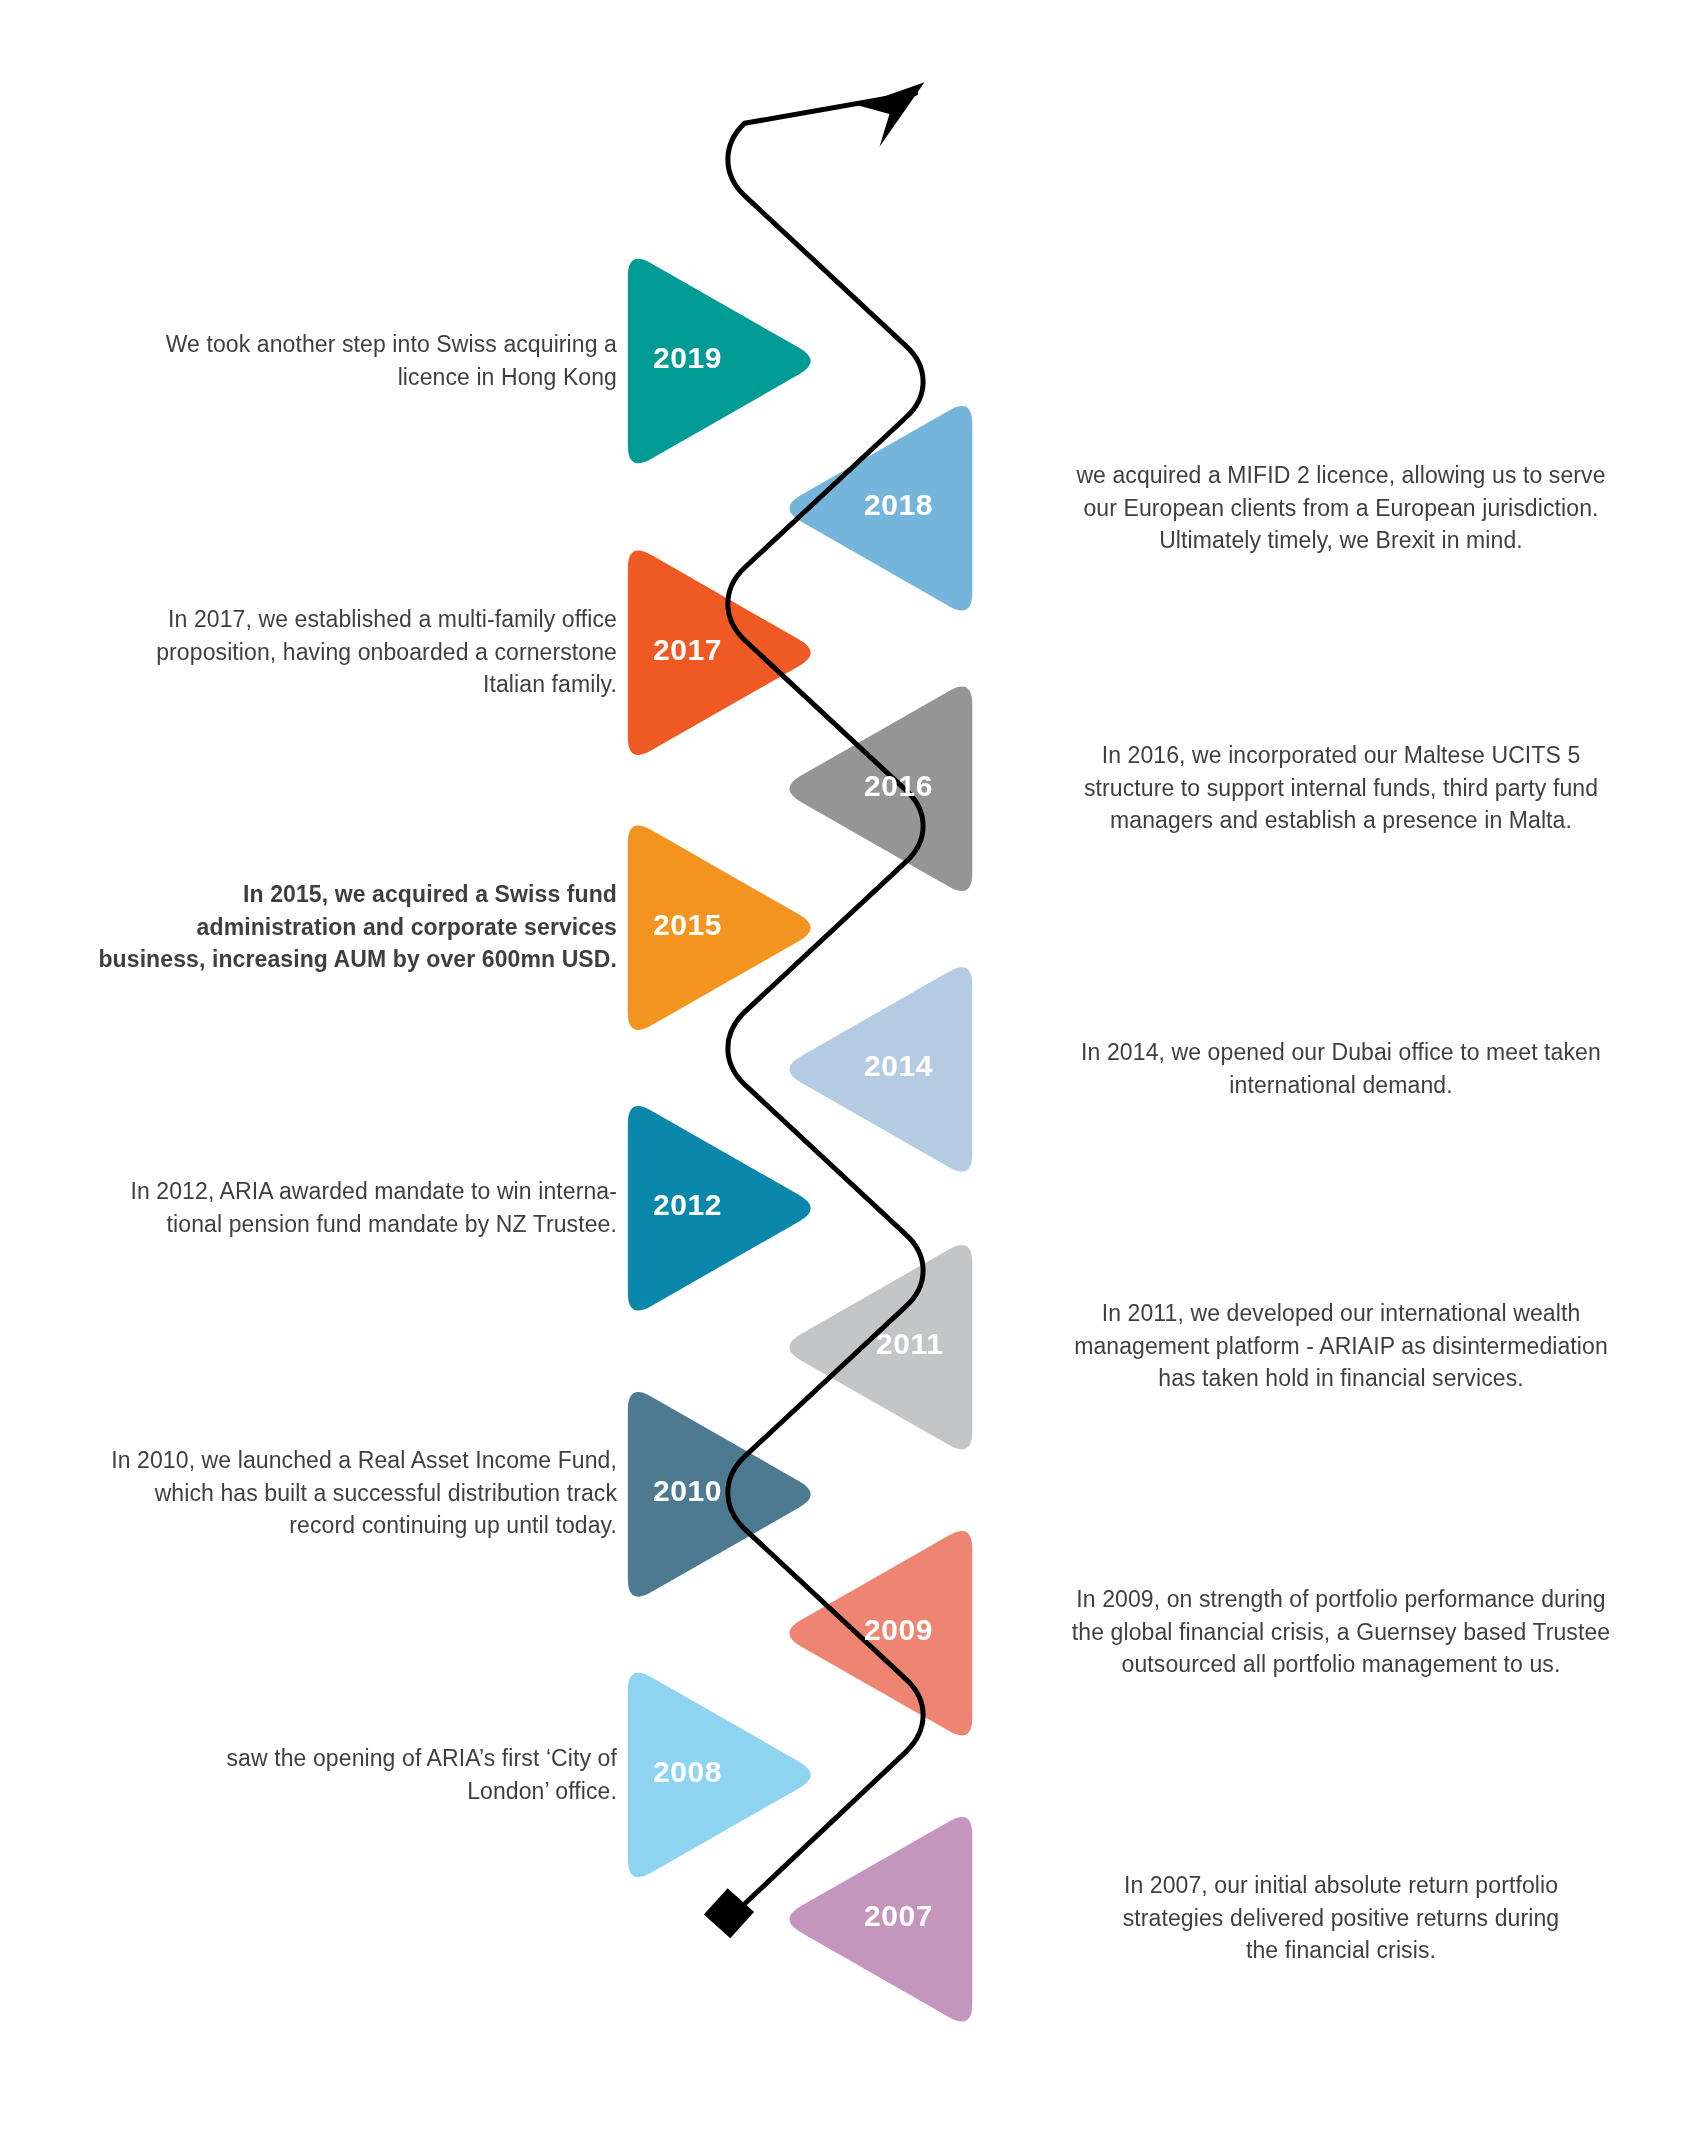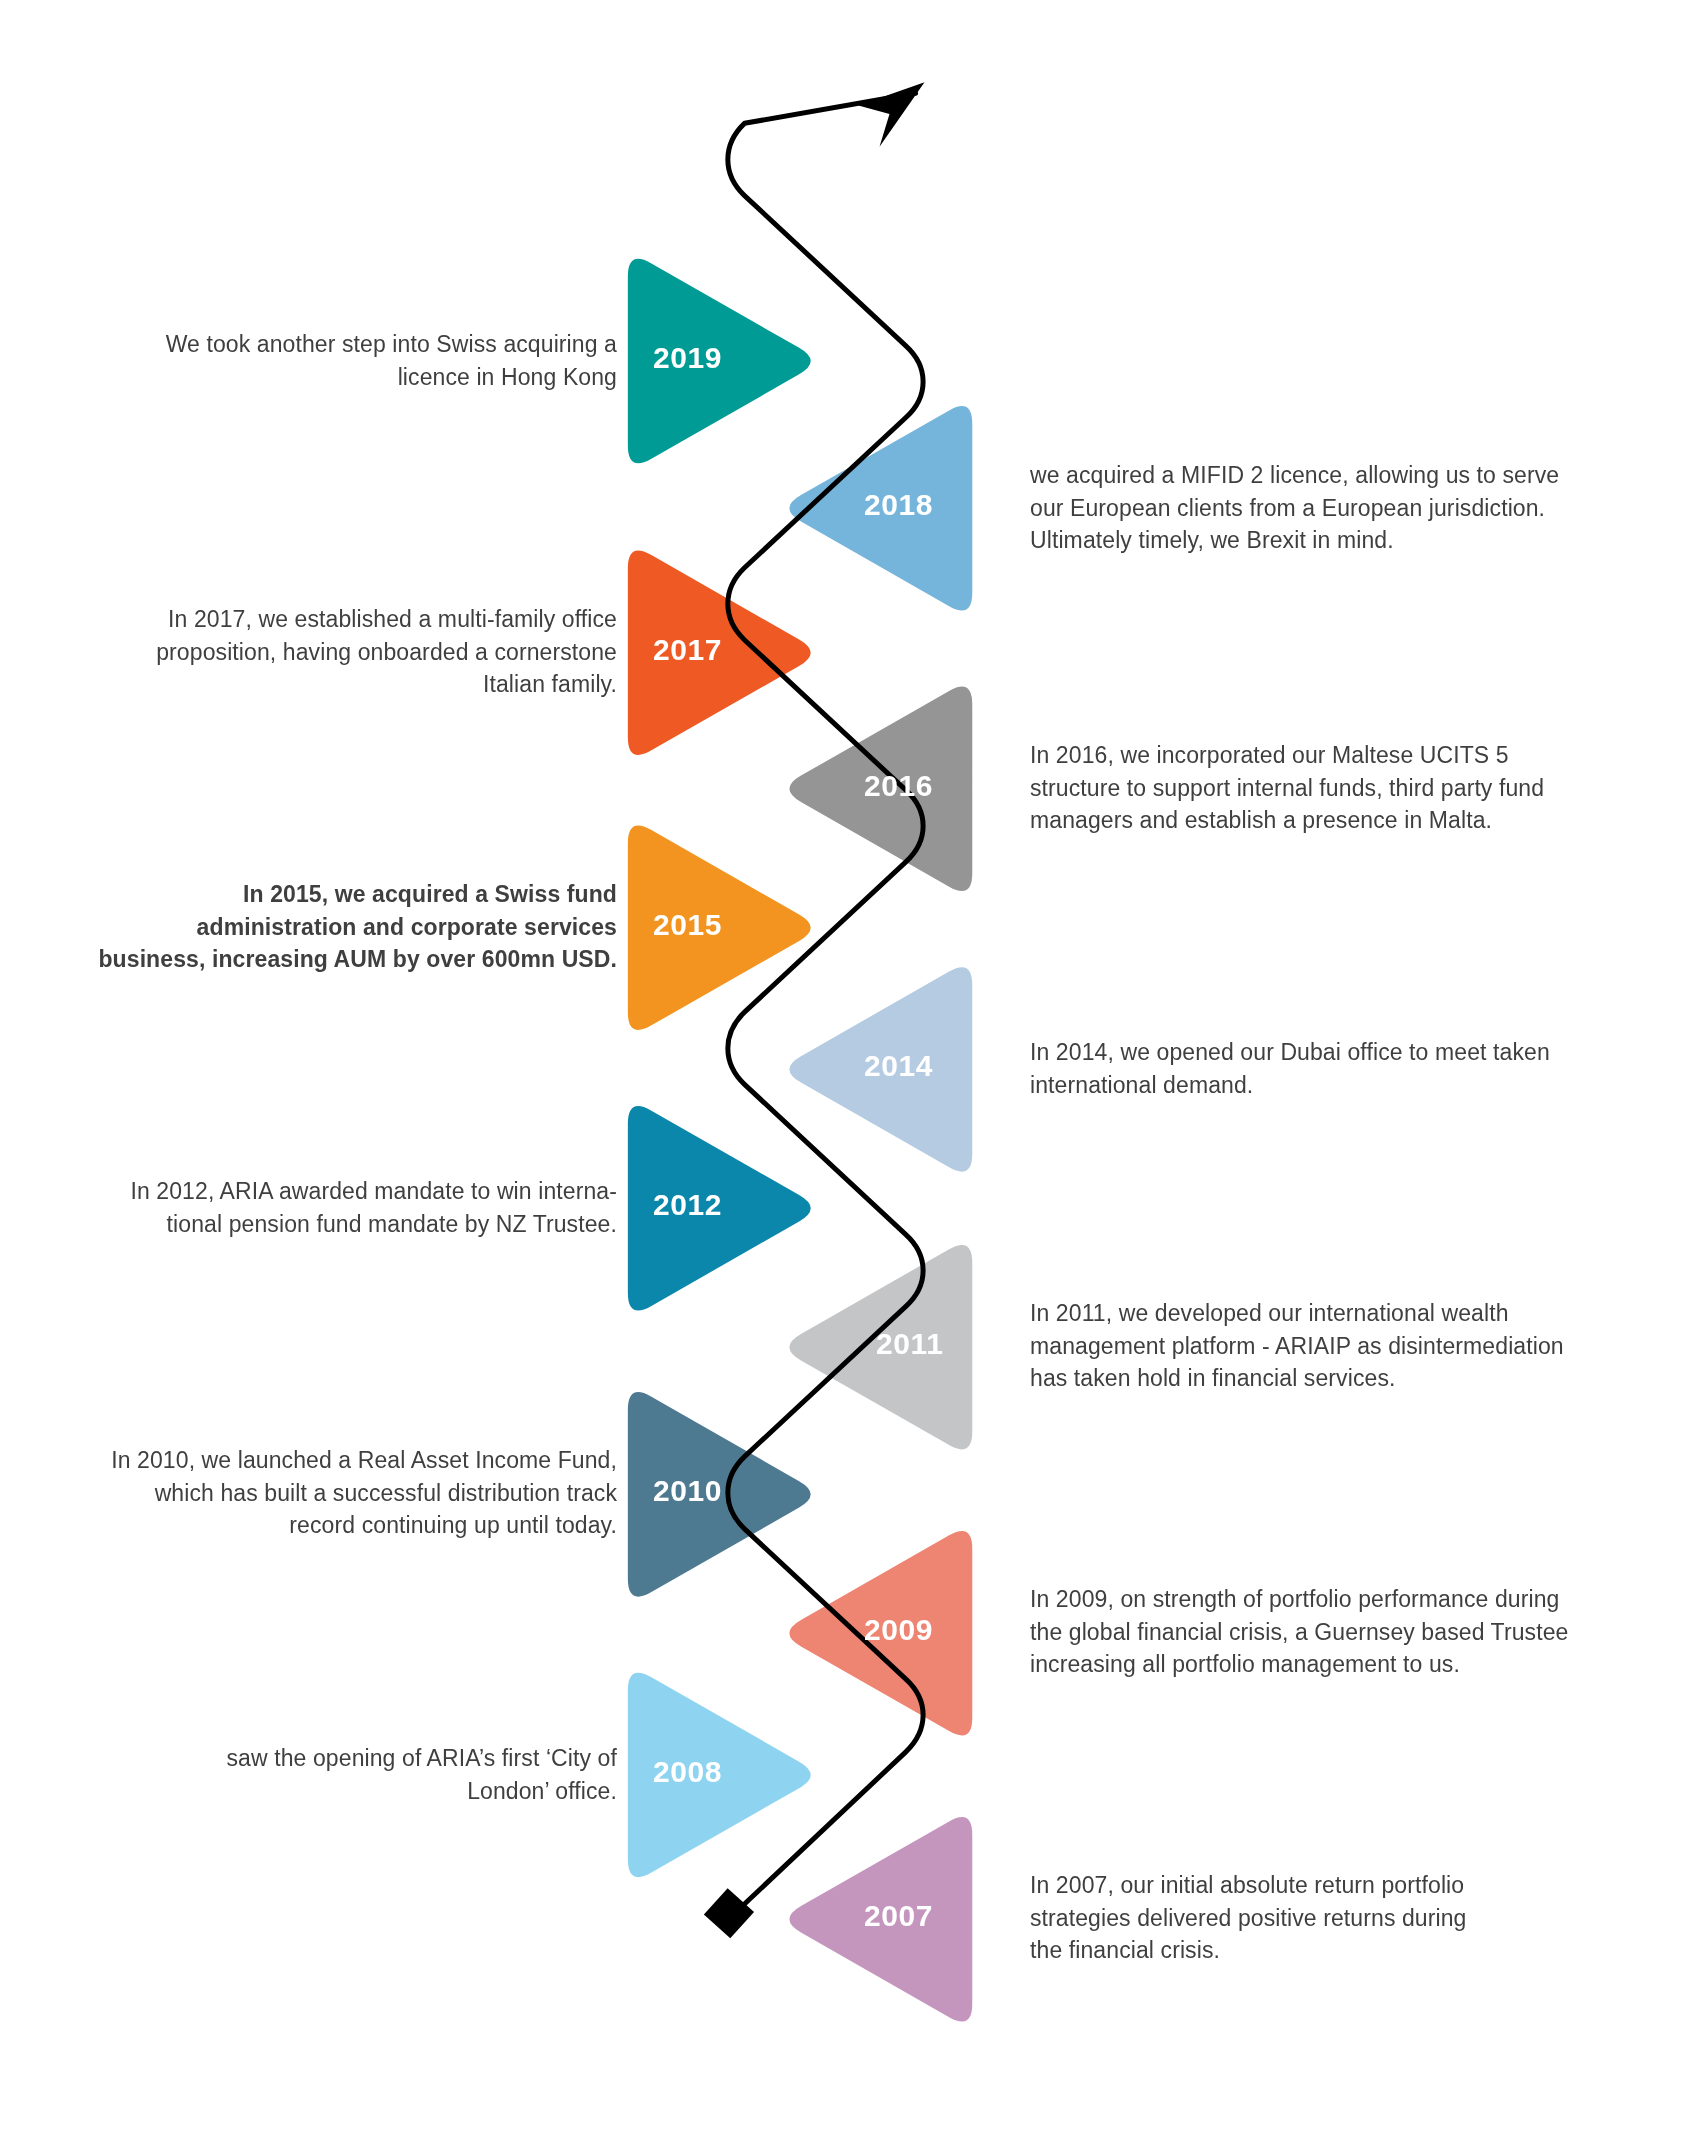--- a/index.html
+++ b/index.html
@@ -17,21 +17,21 @@
   .desc{
     position:absolute;
     color:#3f3f3f;
     font-size:23px;
     line-height:1.42;
     font-weight:400;
     letter-spacing:0.1px;
     white-space:pre-line;
   }
   .desc.left{text-align:right;}
-  .desc.right{text-align:left;}
+  .desc.right{text-align:center;}
   .yearlabel{
     position:absolute;
     color:#ffffff;
     font-size:30px;
     font-weight:700;
     letter-spacing:0.6px;
     white-space:nowrap;
   }
 </style>
 </head>
@@ -109,21 +109,21 @@
       <div class="desc right" style="left: 1030px; width: 622px; top: 1297px;">In 2011, we developed our international wealth
 management platform - ARIAIP as disintermediation
 has taken hold in financial services.</div>
       <div class="yearlabel" style="left: 653px; top: 1474px;">2010</div>
       <div class="desc left" style="left: 67px; width: 550px; top: 1444px;">In 2010, we launched a Real Asset Income Fund,
 which has built a successful distribution track
 record continuing up until today.</div>
       <div class="yearlabel" style="left: 864px; top: 1613px;">2009</div>
       <div class="desc right" style="left: 1030px; width: 622px; top: 1583px;">In 2009, on strength of portfolio performance during
 the global financial crisis, a Guernsey based Trustee
-increasing all portfolio management to us.</div>
+outsourced all portfolio management to us.</div>
       <div class="yearlabel" style="left: 653px; top: 1755px;">2008</div>
       <div class="desc left" style="left: 67px; width: 550px; top: 1742px;">saw the opening of ARIA’s first ‘City of
 London’ office.</div>
       <div class="yearlabel" style="left: 864px; top: 1899px;">2007</div>
       <div class="desc right" style="left: 1030px; width: 622px; top: 1869px;">In 2007, our initial absolute return portfolio
 strategies delivered positive returns during
 the financial crisis.</div>
     </div>
 
 </div>

